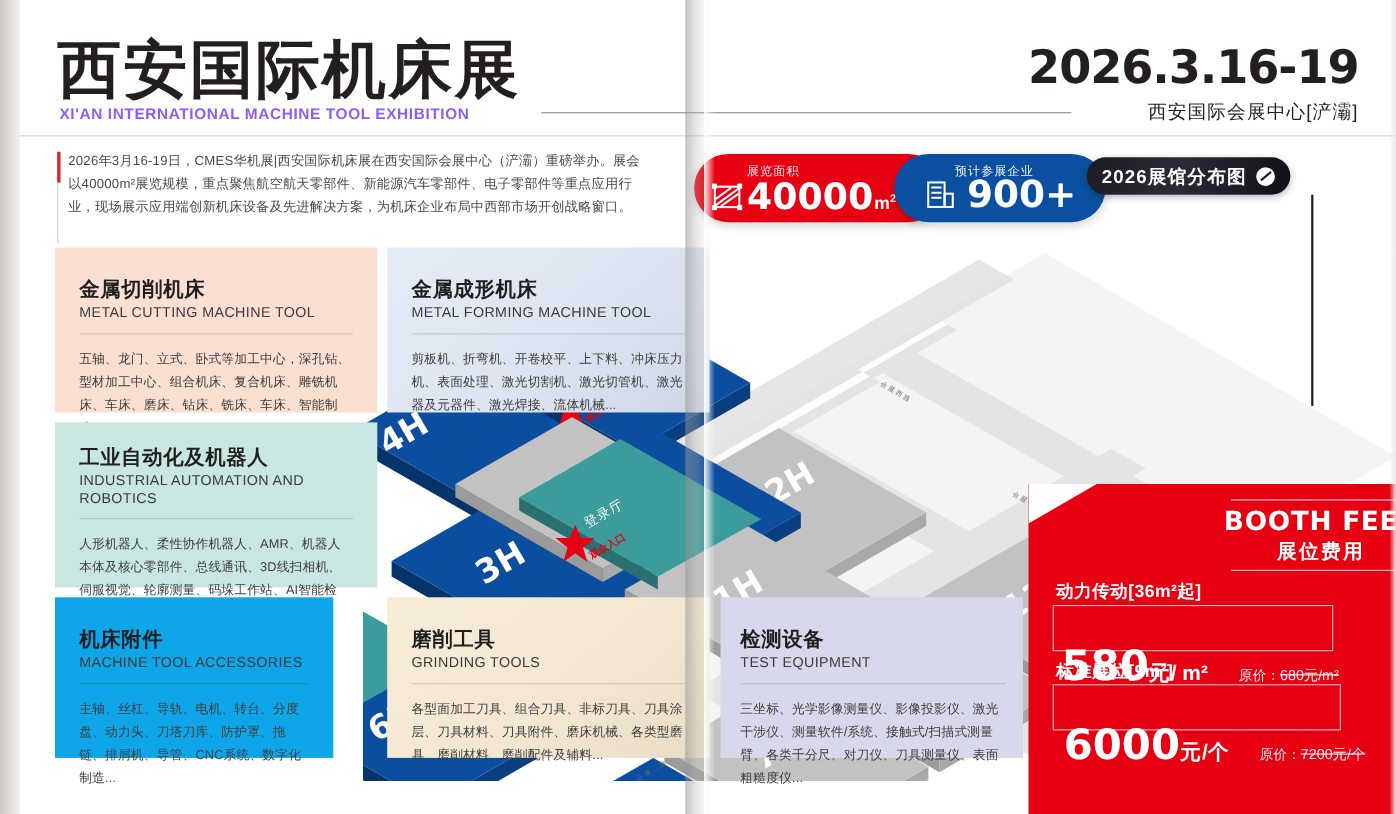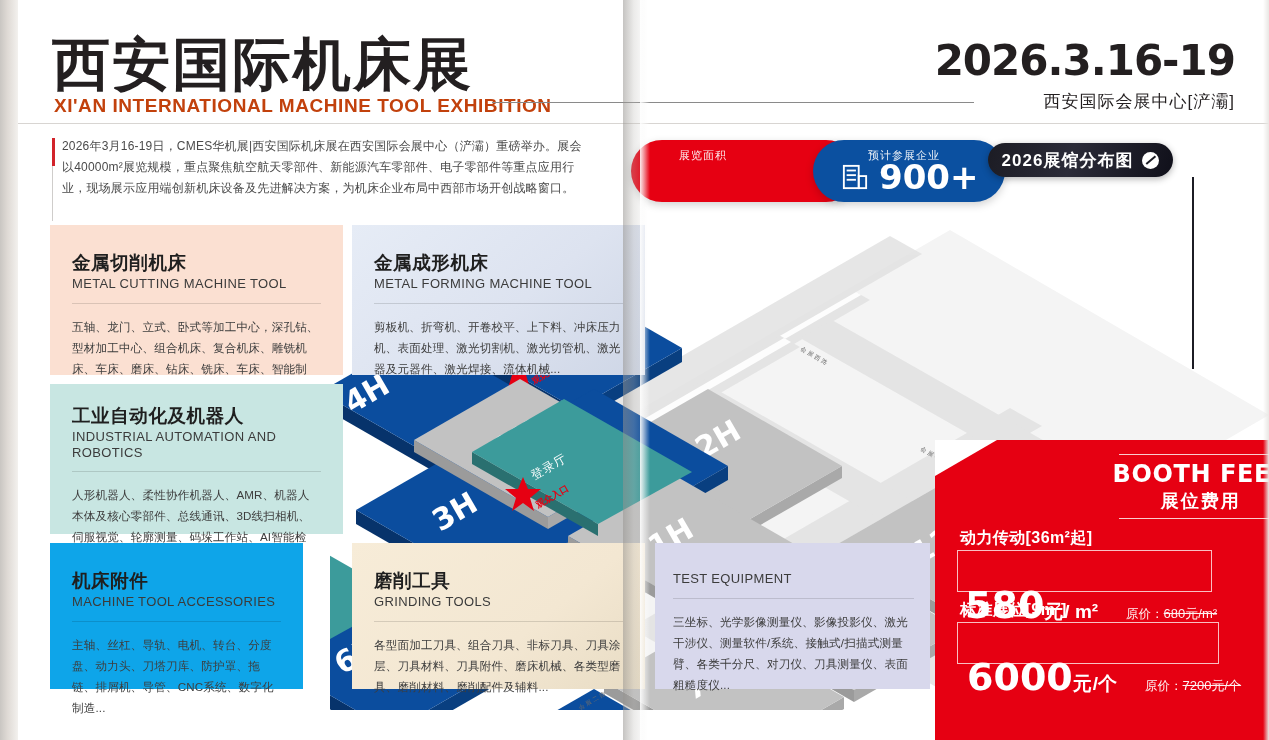--- a/index.html
+++ b/index.html
@@ -18,22 +18,22 @@
     z-index:55;pointer-events:none;}
   .fold-mid2{position:absolute;left:640px;top:0;width:10px;height:740px;
     background:linear-gradient(to right,rgba(255,255,255,.9),rgba(255,255,255,0));z-index:56;pointer-events:none;}
   .edge-right{position:absolute;right:0;top:0;width:6px;height:740px;
     background:linear-gradient(to left,#e9e7e4,rgba(255,255,255,0));z-index:60;}
 
   
   .hdr-cn{position:absolute;left:52px;top:36px;font-size:57px;font-weight:bold;letter-spacing:2px;
     color:#231f20;line-height:1;font-family:"DejaVu Sans","Liberation Sans",sans-serif;
     transform:scaleX(1.02);transform-origin:left center;}
-  .hdr-en{position:absolute;left:54px;top:95px;font-size:19px;font-weight:bold;letter-spacing:.55px;
-    color:#c2410c;white-space:nowrap;}
+  .hdr-en{position:absolute;left:54px;top:95px;font-size:14px;font-weight:bold;letter-spacing:.55px;
+    color:#8b5cf6;white-space:nowrap;}
   .hdr-rule{position:absolute;left:492px;top:102px;width:482px;height:1px;background:#8a8a8a;}
   .hdr-date{position:absolute;right:34px;top:40px;font-size:42px;font-weight:bold;color:#231f20;
     letter-spacing:-1px;line-height:1;text-align:right;font-family:"DejaVu Sans","Liberation Sans",sans-serif;}
   .hdr-venue{position:absolute;right:34px;top:90px;font-size:17px;color:#231f20;letter-spacing:1px;text-align:right;}
   .hdr-divider{position:absolute;left:0;top:123px;width:1269px;height:1px;background:#d8d5d2;}
 
   
   .intro{position:absolute;left:62px;top:136px;width:520px;}
   .intro .bar{position:absolute;left:-10px;top:2px;width:3px;height:28px;background:#d2232a;}
   .intro .bar2{position:absolute;left:-10px;top:30px;width:1px;height:55px;background:#cfcdcb;}
@@ -119,20 +119,34 @@
   <div class="hdr-divider"></div>
 
   <div class="intro">
     <div class="bar"></div>
     <div class="bar2"></div>
     <p>2026年3月16-19日，CMES华机展|西安国际机床展在西安国际会展中心（浐灞）重磅举办。展会以40000m²展览规模，重点聚焦航空航天零部件、新能源汽车零部件、电子零部件等重点应用行业，现场展示应用端创新机床设备及先进解决方案，为机床企业布局中西部市场开创战略窗口。</p>
   </div>
 
   <div class="pill pill-area">
     <div class="cap">展览面积</div>
+    <div class="row">
+      <svg class="pill-ico" viewBox="0 0 30 28">
+        <rect x="3" y="4" width="24" height="20" fill="none" stroke="#fff" stroke-width="2"></rect>
+        <line x1="4" y1="22" x2="26" y2="6" stroke="#fff" stroke-width="2"></line>
+        <line x1="9" y1="23" x2="26" y2="11" stroke="#fff" stroke-width="2"></line>
+        <line x1="4" y1="16" x2="19" y2="5" stroke="#fff" stroke-width="2"></line>
+        <rect x="0" y="1" width="5" height="5" fill="#fff"></rect>
+        <rect x="25" y="1" width="5" height="5" fill="#fff"></rect>
+        <rect x="0" y="22" width="5" height="5" fill="#fff"></rect>
+        <rect x="25" y="22" width="5" height="5" fill="#fff"></rect>
+      </svg>
+      <span class="big">40000</span>
+      <span class="unit"><span>m</span><span class="sup">2</span></span>
+    </div>
   </div>
 
   <div class="pill pill-co">
     <div class="cap">预计参展企业</div>
     <div class="row">
       <svg class="pill-ico" viewBox="0 0 30 28">
         <rect x="3" y="2" width="16" height="24" fill="none" stroke="#fff" stroke-width="2"></rect>
         <line x1="6" y1="7" x2="16" y2="7" stroke="#fff" stroke-width="2"></line>
         <line x1="6" y1="12" x2="16" y2="12" stroke="#fff" stroke-width="2"></line>
         <line x1="6" y1="17" x2="16" y2="17" stroke="#fff" stroke-width="2"></line>
@@ -362,20 +376,21 @@
   </div>
 
   <div class="card c5" style="z-index:20">
     <h3>磨削工具</h3>
     <h4>GRINDING TOOLS</h4>
     <div class="hr"></div>
     <p>各型面加工刀具、组合刀具、非标刀具、刀具涂层、刀具材料、刀具附件、磨床机械、各类型磨具、磨削材料、磨削配件及辅料...</p>
   </div>
 
   <div class="card c6" style="z-index:31;padding-left:18px;padding-right:16px">
+    <h3>检测设备</h3>
     <h4>TEST EQUIPMENT</h4>
     <div class="hr"></div>
     <p>三坐标、光学影像测量仪、影像投影仪、激光干涉仪、测量软件/系统、接触式/扫描式测量臂、各类千分尺、对刀仪、刀具测量仪、表面粗糙度仪...</p>
   </div>
 
   <div class="fees">
     <div class="fees-notch"></div>
 
     <div class="fees-title">
       <div class="ln"></div>

